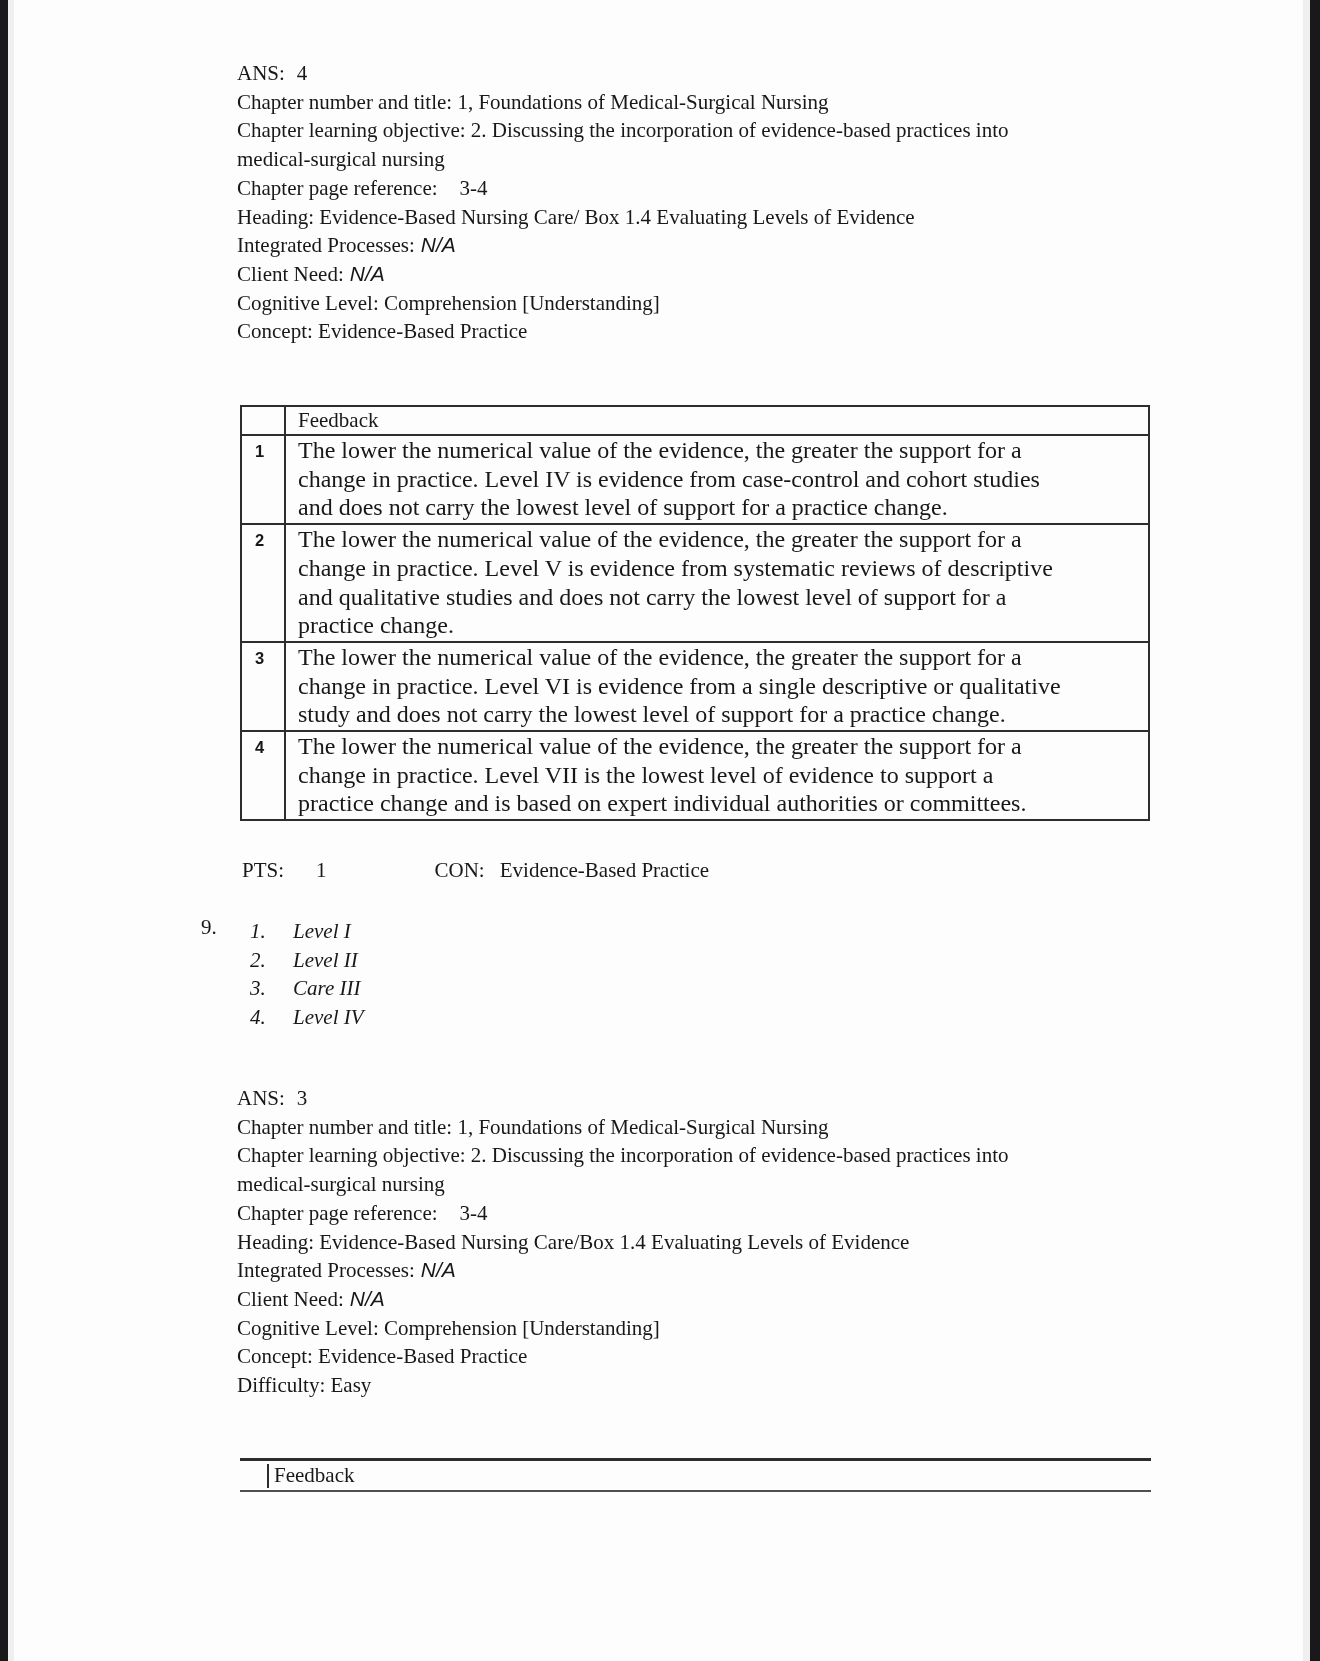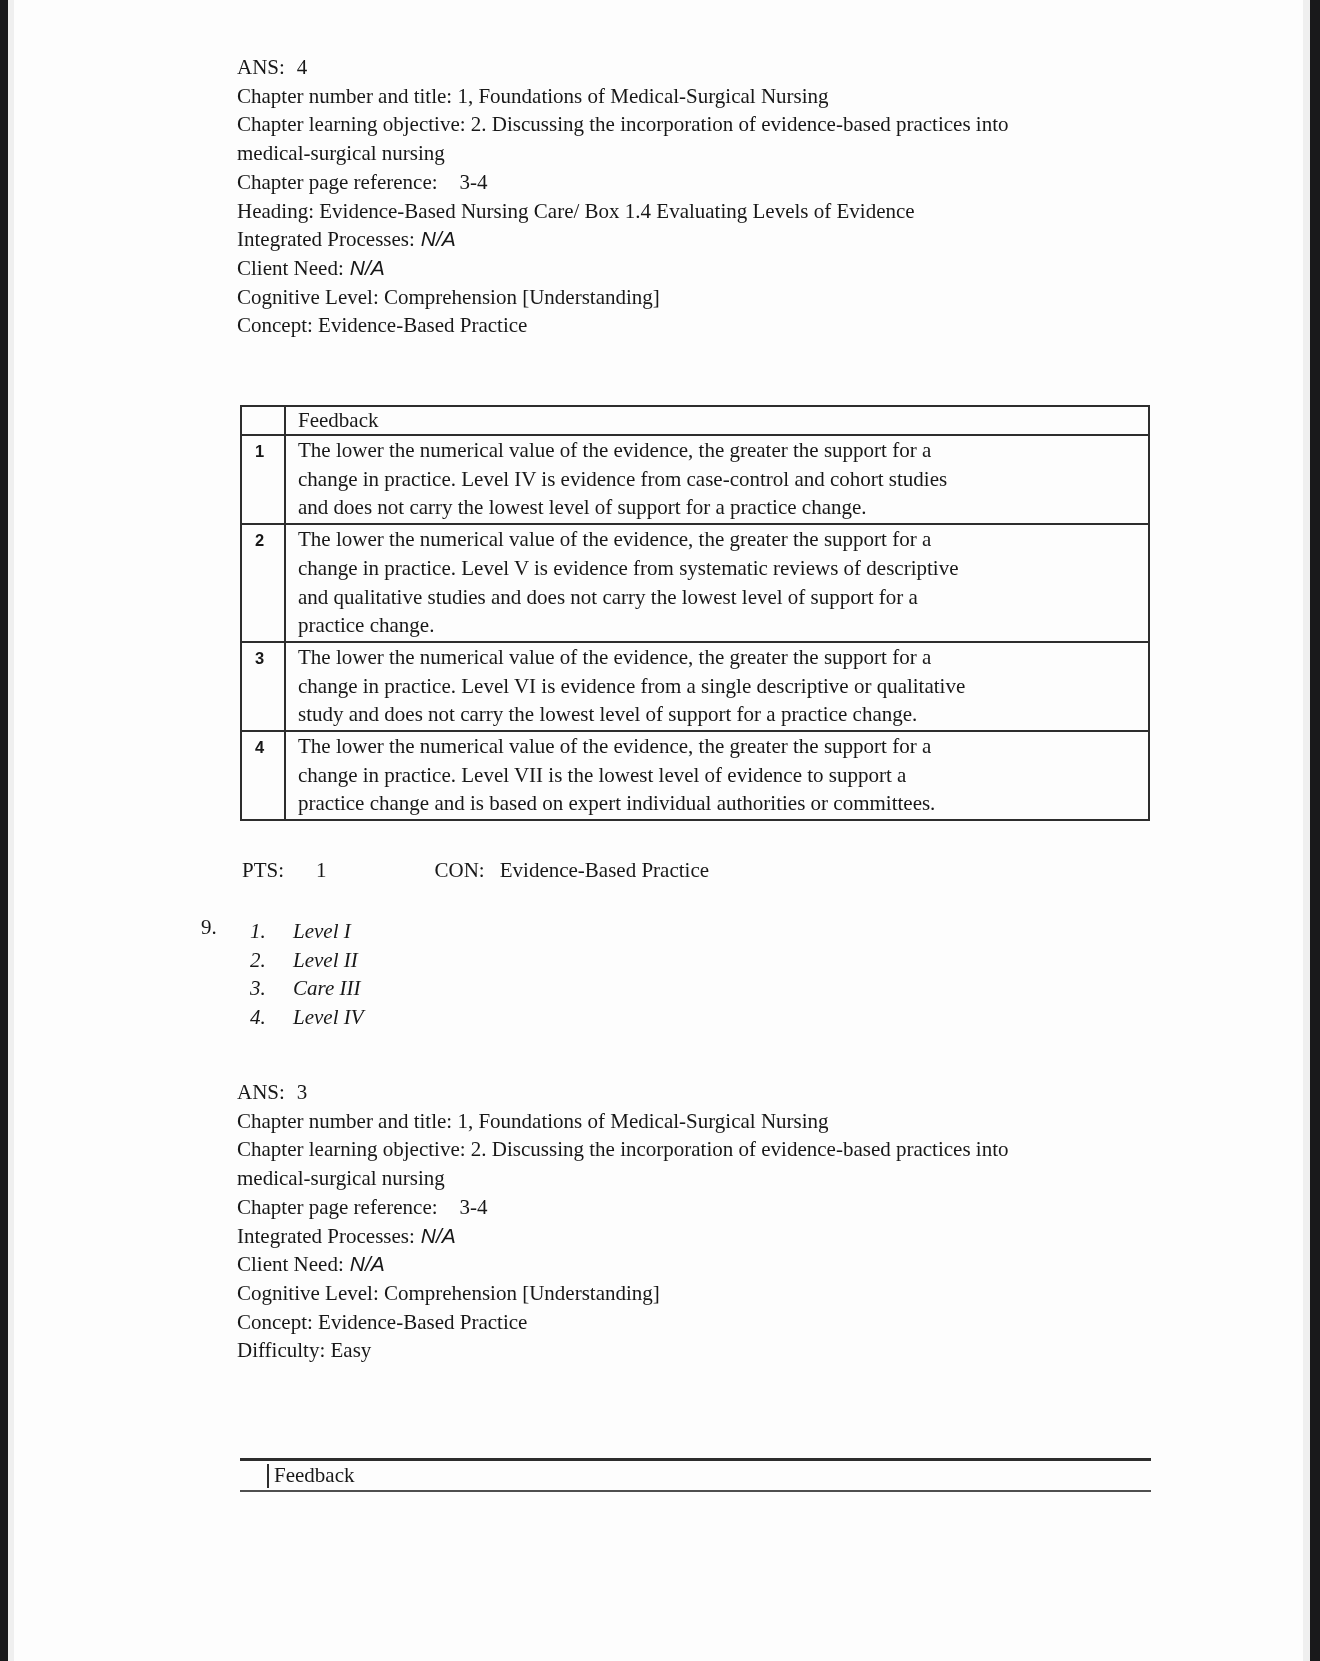--- a/index.html
+++ b/index.html
@@ -7,34 +7,34 @@
     width:1320px;height:1661px;position:relative;overflow:hidden;
     background:#fdfdfd;color:#181818;
     font-family:"Liberation Serif", serif;
   }
   .edge{position:absolute;top:0;height:100%;}
   .bar-left{left:0;width:8px;background:#19191b;}
   .gutter-left{left:8px;width:6px;background:#efefef;}
   .bar-right{right:0;width:10px;background:#19191b;}
   .gutter-right{right:10px;width:7px;background:#efefef;}
 
-  .meta{position:absolute;width:960px;font-size:21px;line-height:28.7px;}
+  .meta{position:absolute;width:960px;font-size:21px;line-height:28.7px;margin-top:6px;}
   #meta1{left:237px;top:53px;}
   #meta2{left:237px;top:1078px;}
   .ml{white-space:pre-line;}
   .val-gap{margin-left:12px;}
   .pgref-gap{margin-left:22px;}
   .na{font-family:"Liberation Sans", sans-serif;font-style:italic;margin-left:6px;}
 
   table.fb{position:absolute;left:240px;top:405px;width:910px;border-collapse:collapse;table-layout:fixed;}
   .fb td,.fb th{border:2px solid #2d2d2d;}
   .fb .hdr{height:27px;padding:0 0 0 12px;font-weight:normal;text-align:left;font-size:21px;}
   .fb .num{font-family:"Liberation Sans", sans-serif;font-weight:bold;font-size:16.5px;
            vertical-align:top;padding:4px 0 0 13px;line-height:22px;}
-  .fb .txt{white-space:pre-line;font-size:21px;line-height:28.7px;padding:0 14px 1px 12px;}
+  .fb .txt{white-space:pre-line;font-size:24px;line-height:28.7px;padding:0 14px 1px 12px;}
 
   .pts{position:absolute;left:242px;top:856px;font-size:21px;line-height:28px;}
   .pts .v1{margin-left:32px;}
   .pts .cl{margin-left:108px;}
   .pts .cv{margin-left:15px;}
 
   .q{position:absolute;left:240px;top:913px;width:945px;font-size:21px;line-height:28.7px;}
   .q .qnum{position:absolute;left:-39px;top:0;}
   .qtext{white-space:pre-line;}
   .choices{margin-top:4px;}
@@ -119,20 +119,21 @@
     <div class="choice"><span class="cnum">4.</span><span>Level IV</span></div>
   </div>
 </div>
 
 <div id="meta2" class="meta">
   <div><span>ANS:</span><span class="val-gap">3</span></div>
   <div>Chapter number and title: 1, Foundations of Medical-Surgical Nursing</div>
   <div class="ml">Chapter learning objective: 2. Discussing the incorporation of evidence-based practices into
 medical-surgical nursing</div>
   <div><span>Chapter page reference:</span><span class="pgref-gap">3-4</span></div>
+  <div>Heading: Evidence-Based Nursing Care/Box 1.4 Evaluating Levels of Evidence</div>
   <div><span>Integrated Processes:</span><span class="na">N/A</span></div>
   <div><span>Client Need:</span><span class="na">N/A</span></div>
   <div>Cognitive Level: Comprehension [Understanding]</div>
   <div>Concept: Evidence-Based Practice</div>
   <div>Difficulty: Easy</div>
 </div>
 
 <div class="pt">
   <div class="pt-top"></div>
   <div class="pt-row">

